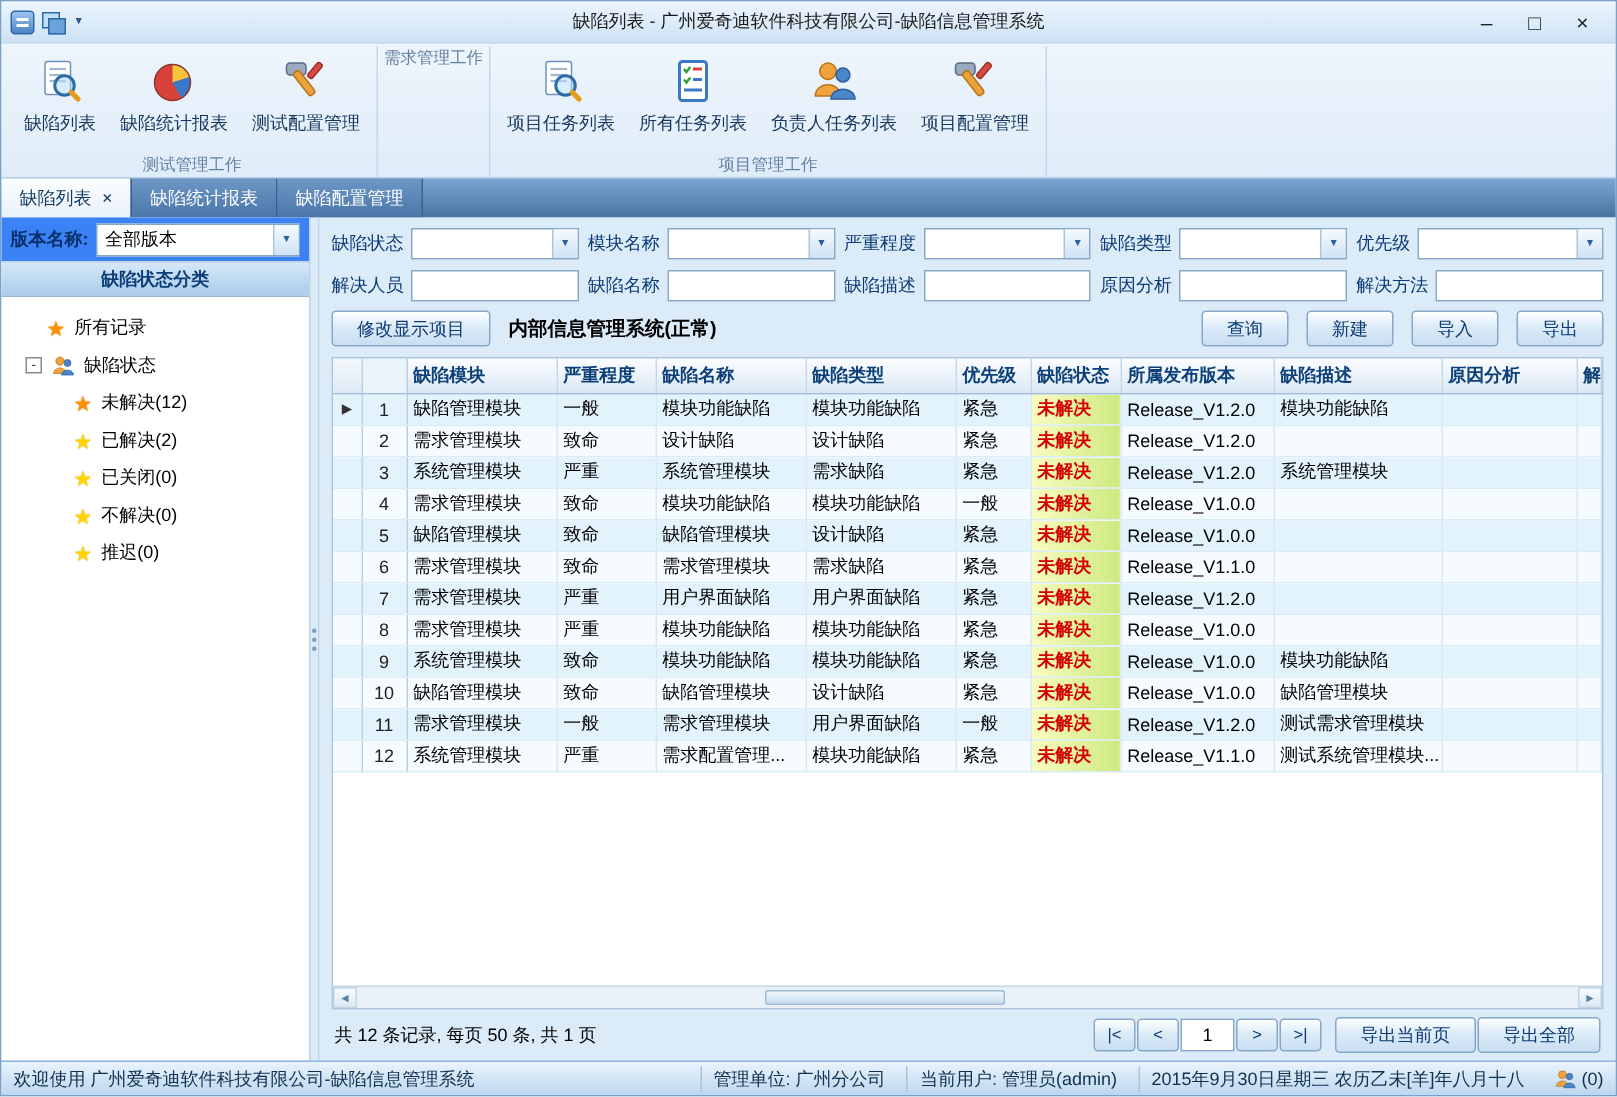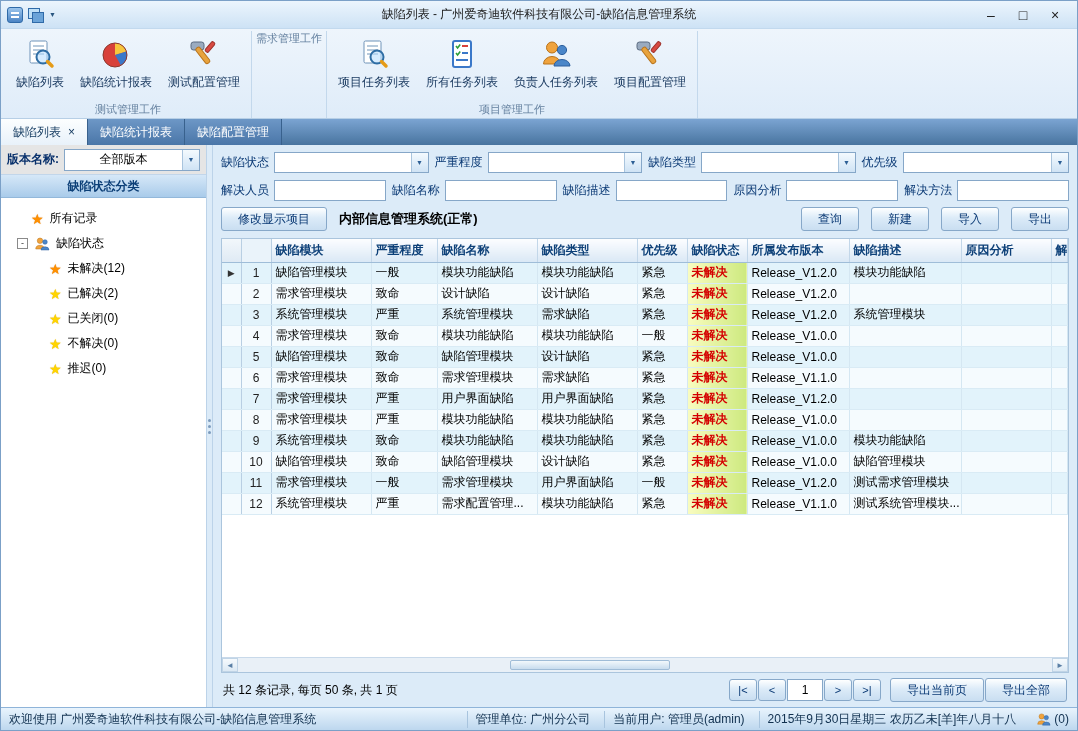--- a/index.html
+++ b/index.html
@@ -64,26 +64,26 @@
   .doc-tabs { height:26px; background:linear-gradient(#7ba4d2,#48749f);
     display:flex; align-items:stretch; flex:none; }
   .dtab { padding:0 12px; display:flex; align-items:center; gap:7px; color:#fff;
     background:linear-gradient(#6d97c6,#4a76a8); border-right:1px solid #38618d; }
   .dtab.active { background:linear-gradient(#fcfeff,#e8f1fa); color:#12395f; }
   .dtab-close { font-size:12px; color:#12395f; }
 
   
   .main { flex:1; display:flex; min-height:0; }
   .sidebar { width:205px; background:#fff; display:flex; flex-direction:column; flex:none; }
-  .side-version { height:30px; background:#e5e5e5; border-bottom:1px solid #c2d6ea;
+  .side-version { height:30px; background:#3b82f6; border-bottom:1px solid #c2d6ea;
     display:flex; align-items:center; gap:5px; padding:0 6px; flex:none; }
   .side-version .vlabel { font-weight:bold; color:#08306b; white-space:nowrap; }
   .combo { flex:1; height:22px; background:#fff; border:1px solid #86a7c8;
     display:flex; align-items:center; }
-  .combo .val { flex:1; padding:0 22px; white-space:nowrap; overflow:hidden;text-align:center; }
+  .combo .val { flex:1; padding:0 5px; white-space:nowrap; overflow:hidden; }
   .combo-btn { width:17px; align-self:stretch; background:linear-gradient(#f4fafe,#cfe3f5);
     border-left:1px solid #a9c4dd; display:flex; align-items:center; justify-content:center;
     font-size:7px; color:#2d5f95; }
   .tree-header { height:23px; background:linear-gradient(#d6e8f8,#a9cbea);
     border-bottom:1px solid #93b8da; display:flex; align-items:center; justify-content:center;
     color:#0c3f77; font-weight:bold; flex:none; }
   .tree { flex:1; padding:8px 2px; overflow:hidden; }
   .titem { height:25px; display:flex; align-items:center; gap:6px; color:#000; }
   .ind1 { padding-left:28px; } .ind2 { padding-left:14px; } .ind3 { padding-left:46px; }
   .expand-box { width:11px; height:11px; border:1px solid #8a8a8a; background:#fff;
@@ -338,20 +338,27 @@
       <span class="sdot"></span>
         <span class="sdot"></span>
         <span class="sdot"></span>
     </div>
 
     <div class="content">
       <div class="filter-panel">
         <div class="filter-row">
           <div class="fpair">
             <span class="flabel">缺陷状态</span>
+            <div class="fctrl">
+              <input style="">
+              <span class="combo-btn">▼</span>
+            </div>
+          </div>
+          <div class="fpair">
+            <span class="flabel">模块名称</span>
             <div class="fctrl">
               <input style="">
               <span class="combo-btn">▼</span>
             </div>
           </div>
           <div class="fpair">
             <span class="flabel">严重程度</span>
             <div class="fctrl">
               <input style="">
               <span class="combo-btn">▼</span>

